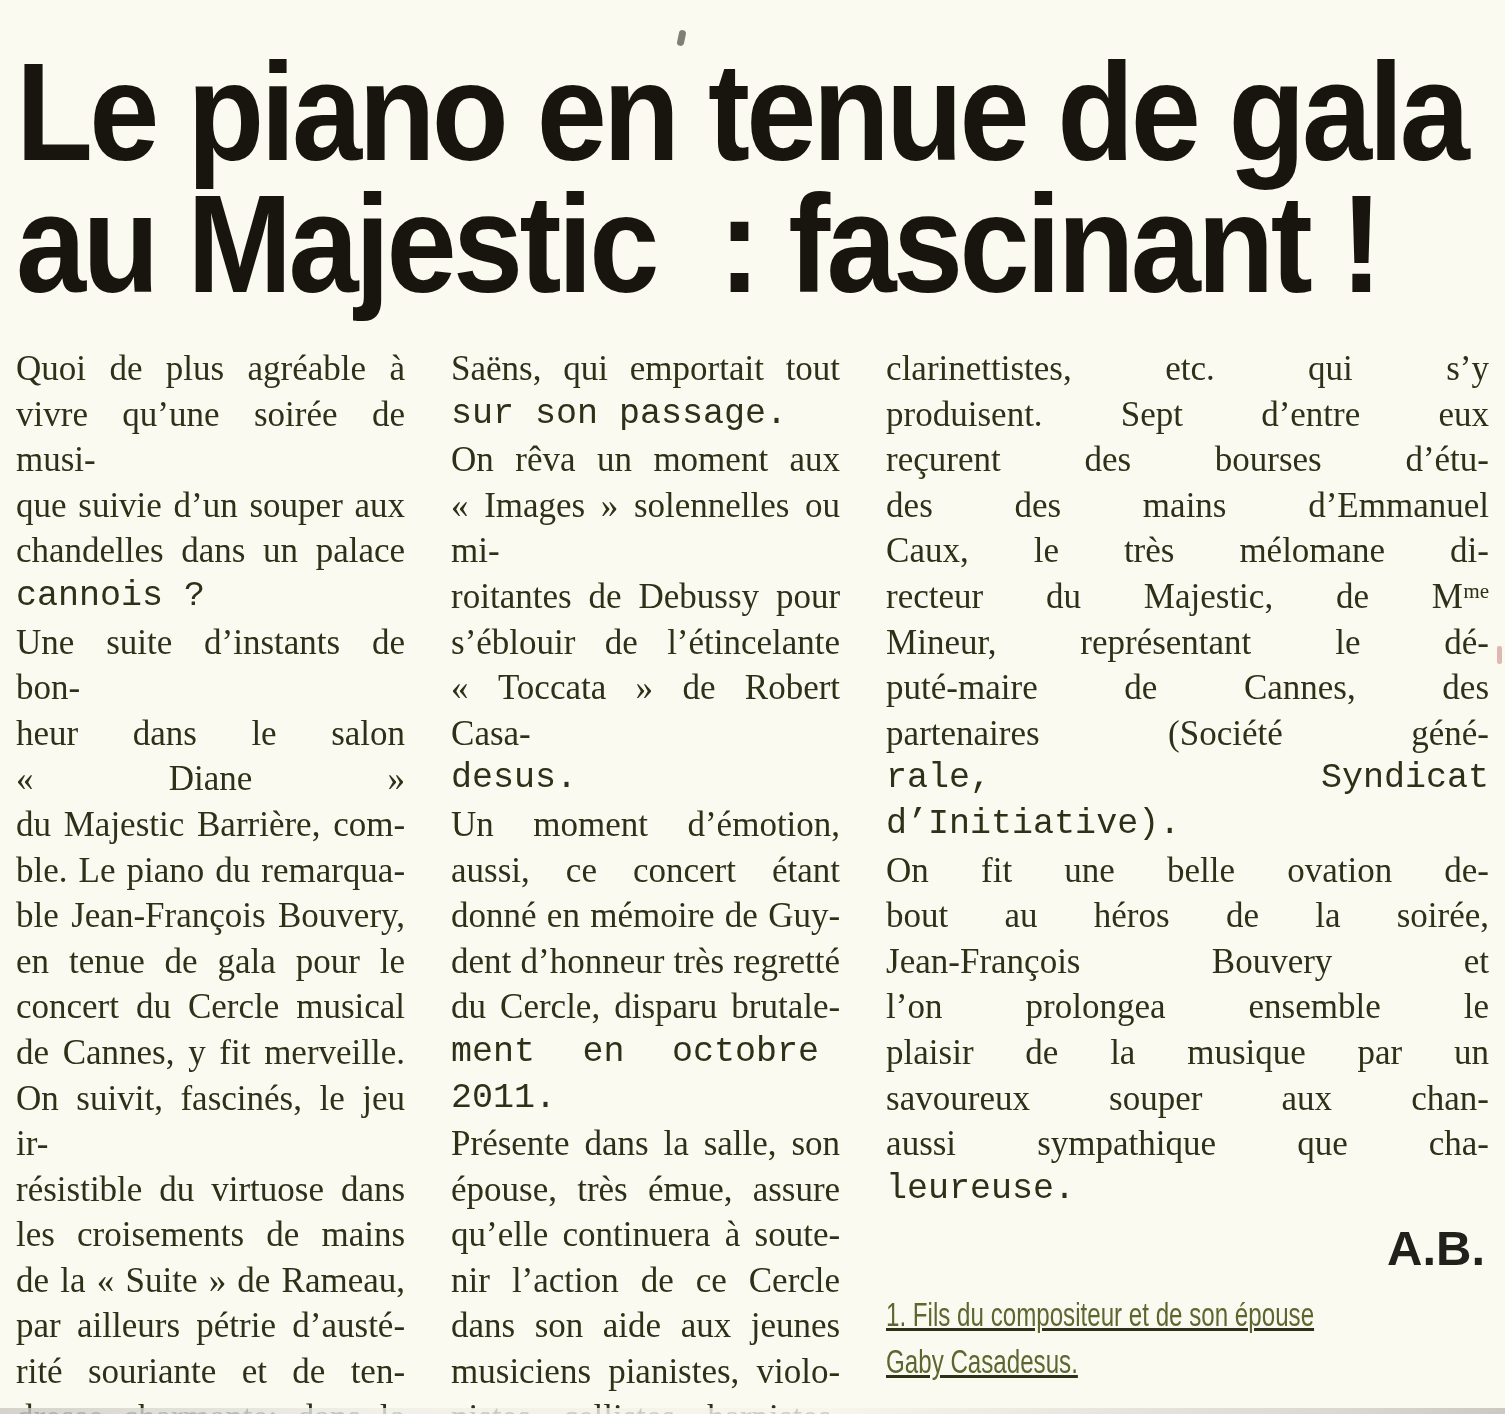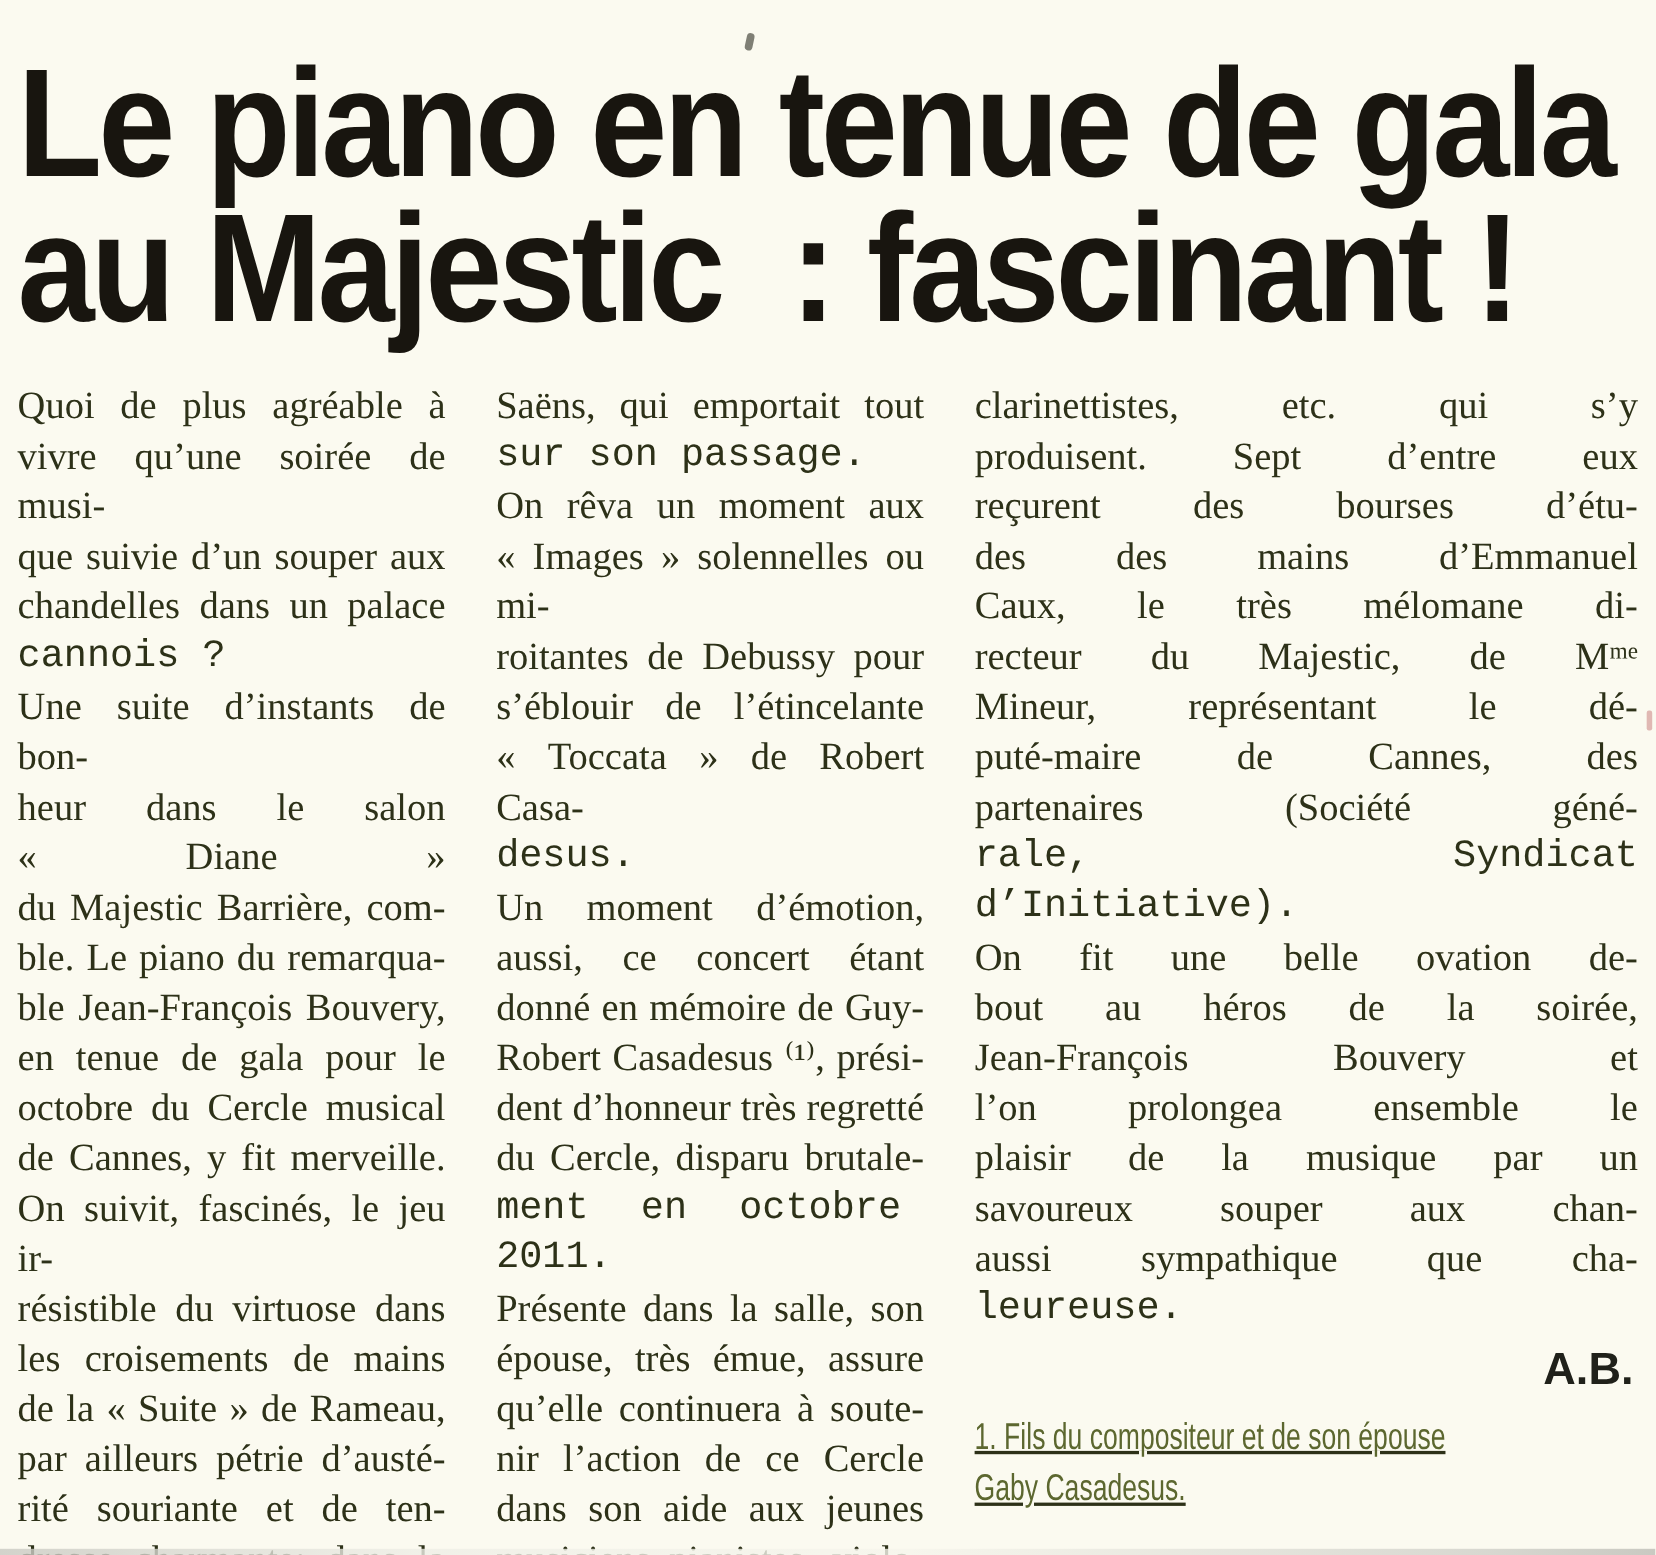--- a/index.html
+++ b/index.html
@@ -40,21 +40,21 @@
     line-height: 45.6px;
     text-align: justify;
     text-align-last: justify;
     hyphens: none;
   }
   .line-end { text-align-last: left; font-family: Liberation Mono, monospace; }
   .signature {
     text-align: right;
     font-family: "Liberation Sans", "DejaVu Sans", sans-serif;
     font-weight: 700;
-    font-size: 41px;
+    font-size: 49px;
     line-height: 1;
     color: var(--signature_ink, #20211a);
     margin: 12px 4px 0 0;
   }
   .footnote { margin-top: 18px; text-decoration: underline; }
   .footnote-line {
     font-family: "Liberation Sans", "DejaVu Sans", sans-serif;
     font-weight: 400;
     font-size: 34px;
     line-height: 47px;
@@ -102,21 +102,21 @@
           <div class="line">chandelles dans un palace</div>
           <div class="line line-end">cannois&nbsp;?</div>
         </div>
         <div class="para">
           <div class="line">Une suite d’instants de bon-</div>
           <div class="line">heur dans le salon «&nbsp;Diane&nbsp;»</div>
           <div class="line">du Majestic Barrière, com-</div>
           <div class="line">ble. Le piano du remarqua-</div>
           <div class="line">ble Jean-François Bouvery,</div>
           <div class="line">en tenue de gala pour le</div>
-          <div class="line">octobre du Cercle musical</div>
+          <div class="line">concert du Cercle musical</div>
           <div class="line">de Cannes, y fit merveille.</div>
           <div class="line">On suivit, fascinés, le jeu ir-</div>
           <div class="line">résistible du virtuose dans</div>
           <div class="line">les croisements de mains</div>
           <div class="line">de la «&nbsp;Suite&nbsp;» de Rameau,</div>
           <div class="line">par ailleurs pétrie d’austé-</div>
           <div class="line">rité souriante et de ten-</div>
           <div class="line">dresse charmante; dans la</div>
         </div>
       </div>
@@ -130,21 +130,20 @@
           <div class="line">«&nbsp;Images&nbsp;» solennelles ou mi-</div>
           <div class="line">roitantes de Debussy pour</div>
           <div class="line">s’éblouir de l’étincelante</div>
           <div class="line">«&nbsp;Toccata&nbsp;» de Robert Casa-</div>
           <div class="line line-end">desus.</div>
         </div>
         <div class="para">
           <div class="line">Un moment d’émotion,</div>
           <div class="line">aussi, ce concert étant</div>
           <div class="line">donné en mémoire de Guy-</div>
-          <div class="line">Robert Casadesus&nbsp;⁽¹⁾, prési-</div>
           <div class="line">dent d’honneur très regretté</div>
           <div class="line">du Cercle, disparu brutale-</div>
           <div class="line line-end">ment en octobre&nbsp; 2011.</div>
         </div>
         <div class="para">
           <div class="line">Présente dans la salle, son</div>
           <div class="line">épouse, très émue, assure</div>
           <div class="line">qu’elle continuera à soute-</div>
           <div class="line">nir l’action de ce Cercle</div>
           <div class="line">dans son aide aux jeunes</div>

